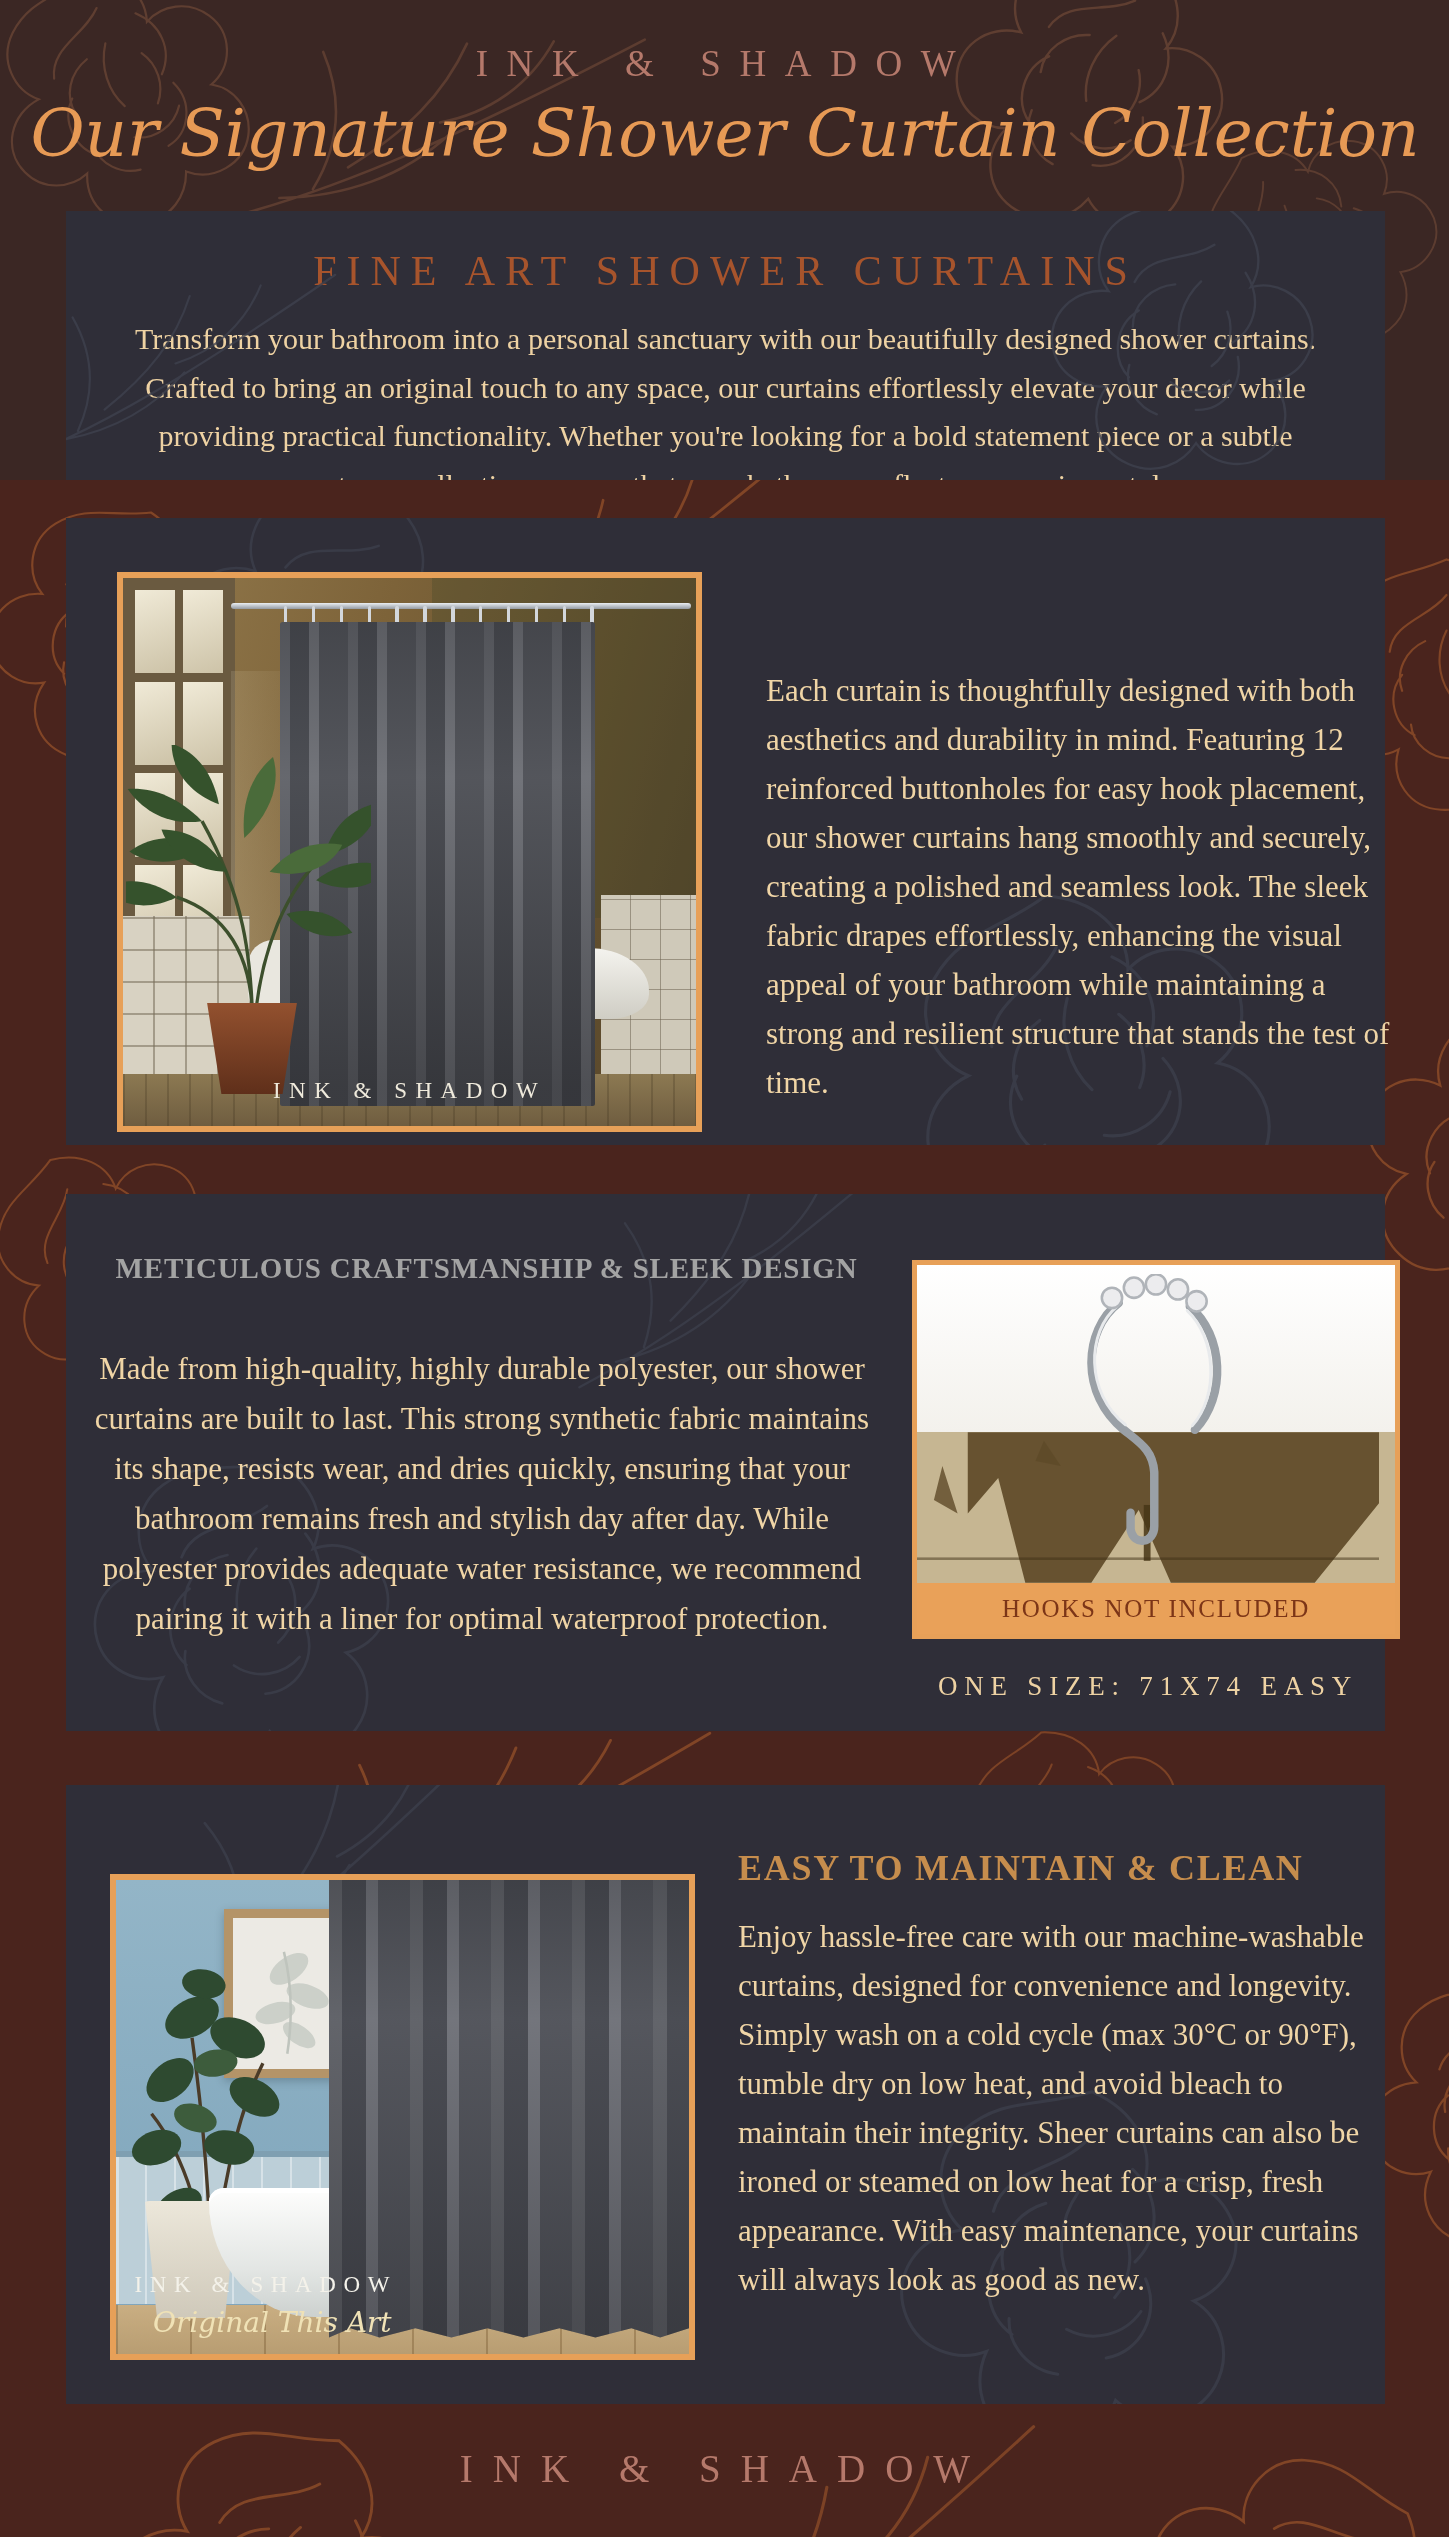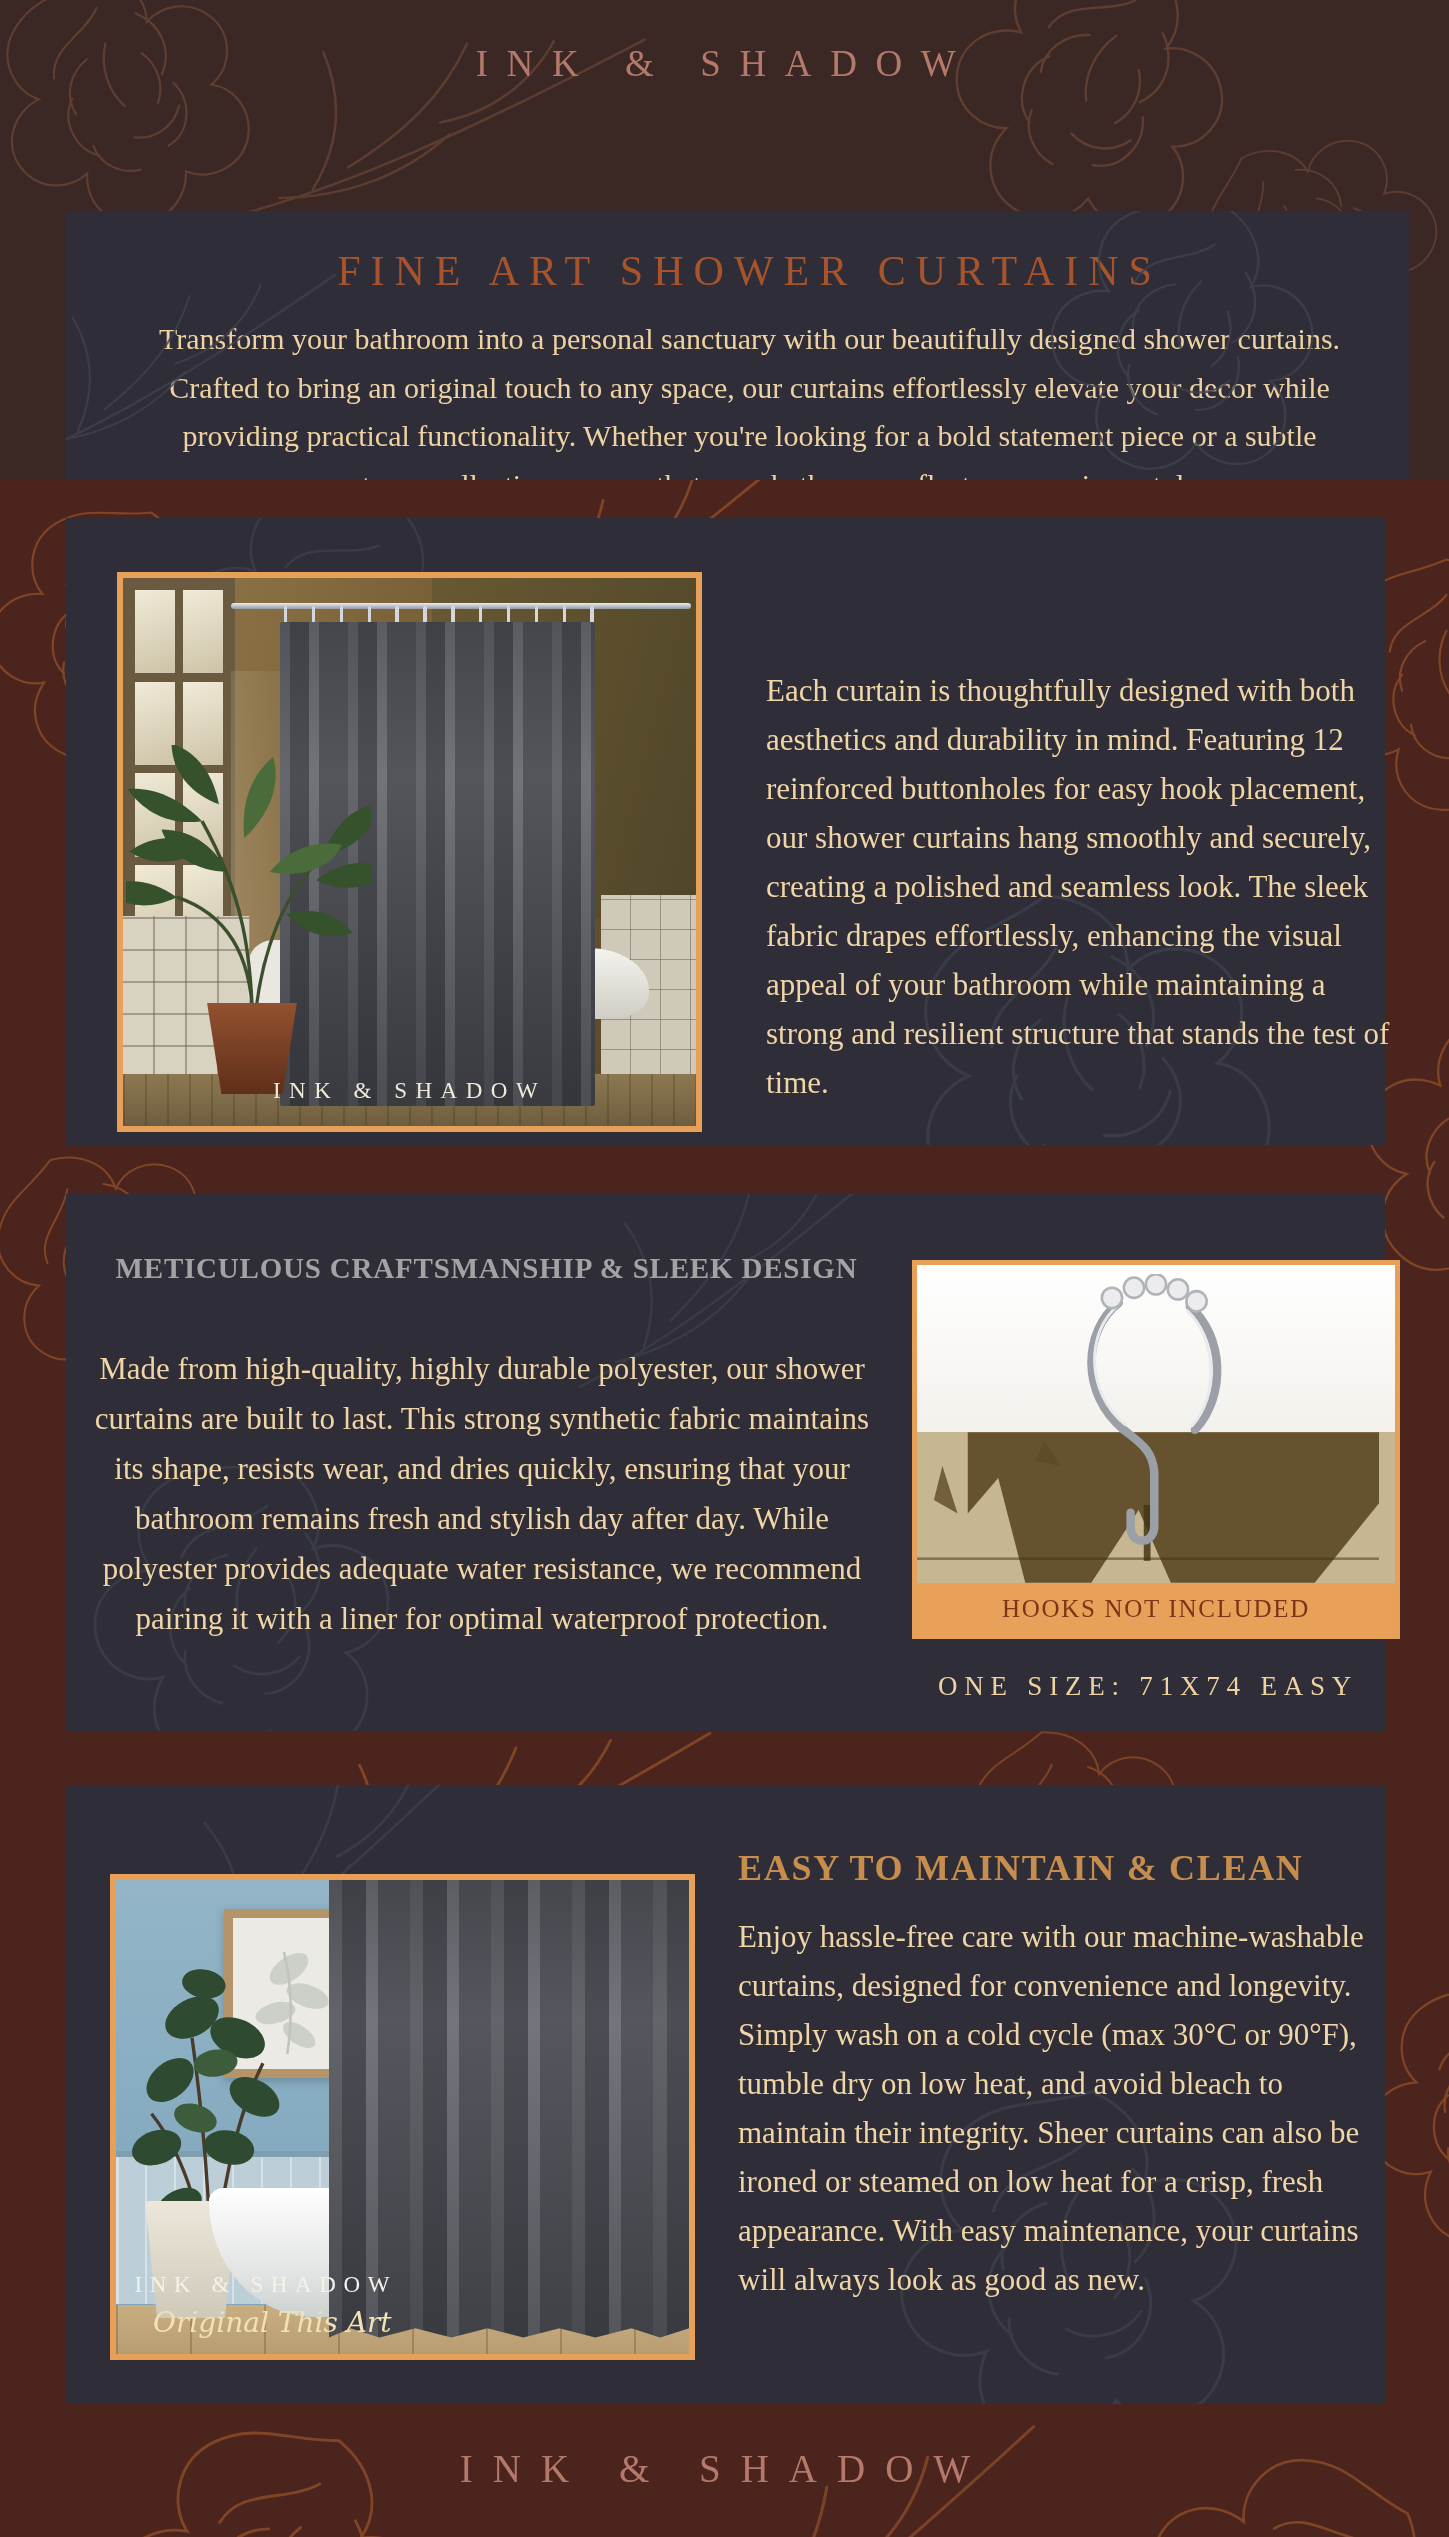--- a/index.html
+++ b/index.html
@@ -2,21 +2,21 @@
 <html style="font-size:13.5px"><head>
 <meta charset="utf-8">
 <style>
   html,body{margin:0;padding:0;background:#241713;}
   .page{position:relative;width:1450px;height:2538px;overflow:hidden;
         background:#3b2724;font-family:"Liberation Serif",serif;}
   .maroon-underlay{position:absolute;left:0;top:480px;width:100%;height:2057px;background:#4a241d;}
   .flor{position:absolute;pointer-events:none;}
   .flor svg{display:block;width:100%;height:100%;}
   .panel{position:absolute;left:66px;width:1319px;background:#2f2e38;overflow:hidden;}
-  #panel1{top:211px;height:269px;padding-left:24px;}
+  #panel1{top:211px;height:269px;}
   #panel2{top:518px;height:627px;}
   #panel3{top:1194px;height:537px;}
   #panel4{top:1785px;height:619px;}
   .brand{position:absolute;width:100%;text-align:center;color:#b5796b;
          font-size:37px;letter-spacing:18.6px;font-weight:400;}
   #header-brand{top:42px;}
   #footer-brand{top:2446px;font-size:39px;letter-spacing:20px;}
   .script-title{position:absolute;top:95px;width:100%;text-align:center;
          font-family:"DejaVu Serif",serif;font-style:italic;font-size:66px;color:#e79a55;}
   .intro-heading{margin:36px auto 0;text-align:center;font-size:42px;letter-spacing:10px;
@@ -201,20 +201,21 @@
         <use href="#leafy"></use>
       </svg>
     </div>
   <div class="flor" style="left:1049px;top:2402px;width:440px;height:440px;color:#a65b2d;opacity:.6;transform:rotate(52deg);">
       <svg viewBox="0 0 400 400">
         <use href="#peony"></use>
       </svg>
     </div>
 
   <div class="brand" id="header-brand">INK &amp; SHADOW</div>
+  <div class="script-title">Our Signature Shower Curtain Collection</div>
 
   <section class="panel" id="panel1">
     <div class="flor" style="left:914px;top:-51px;width:389px;height:389px;color:#3e414e;opacity:.8;transform:rotate(20deg);">
         <svg viewBox="0 0 400 400">
           <use href="#peony"></use>
         </svg>
       </div>
     <div class="flor" style="left:-68px;top:34px;width:355px;height:237px;color:#3e414e;opacity:.8;">
         <svg viewBox="0 0 400 260">
           <use href="#leafy"></use>

